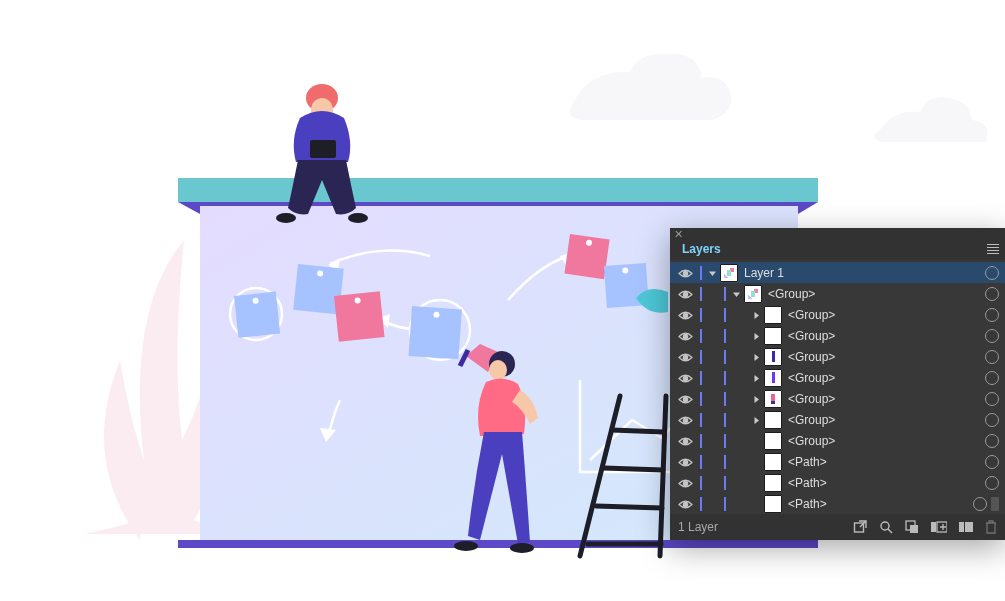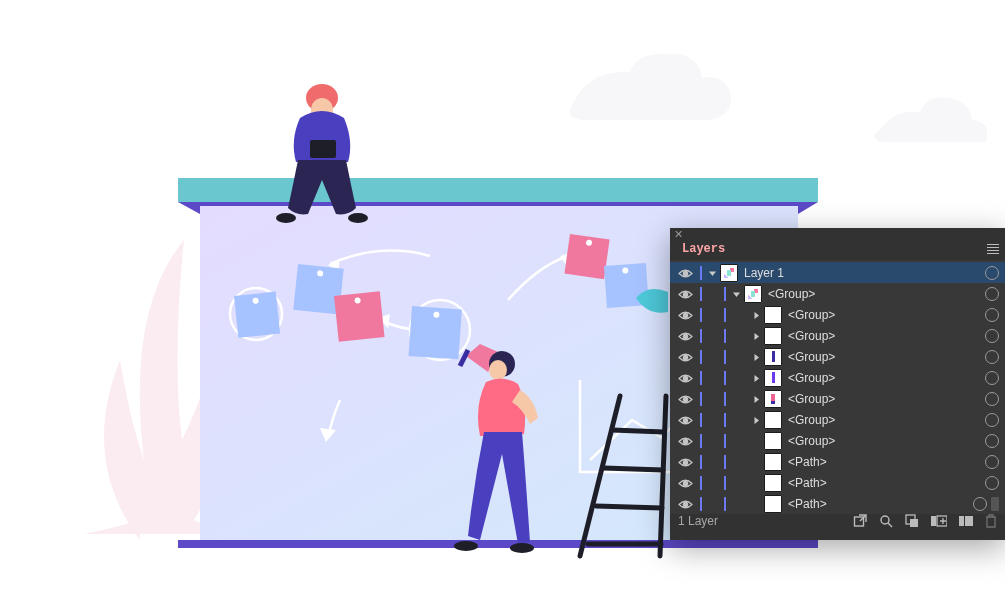--- a/index.html
+++ b/index.html
@@ -44,22 +44,21 @@
   }
   .tab-row {
     background: #323232;
     display: flex;
     align-items: center;
     justify-content: space-between;
     padding: 2px 4px 4px 12px;
   }
   .tab-label {
     font-weight: 600;
-    color: #fca5a5;
-    font-family: Liberation Mono, monospace;
+    color: #7dd3fc;
   }
   .tab-menu {
     display: flex;
     flex-direction: column;
     gap: 2px;
     padding: 2px;
   }
   .tab-menu span {
     display: block;
     width: 12px;
@@ -167,21 +166,21 @@
     flex: none;
     margin-left: 4px;
     background: #555;
     border-radius: 1px;
   }
 
   .footer {
     background: #323232;
     height: 26px;
     display: flex;
-    align-items: flex-start;
+    align-items: center;
     justify-content: space-between;
     padding: 0 8px;
   }
   .footer-left { color: #a8a8a8; }
   .footer-icons {
     display: flex;
     align-items: center;
     gap: 12px;
     color: #bbb;
   }

